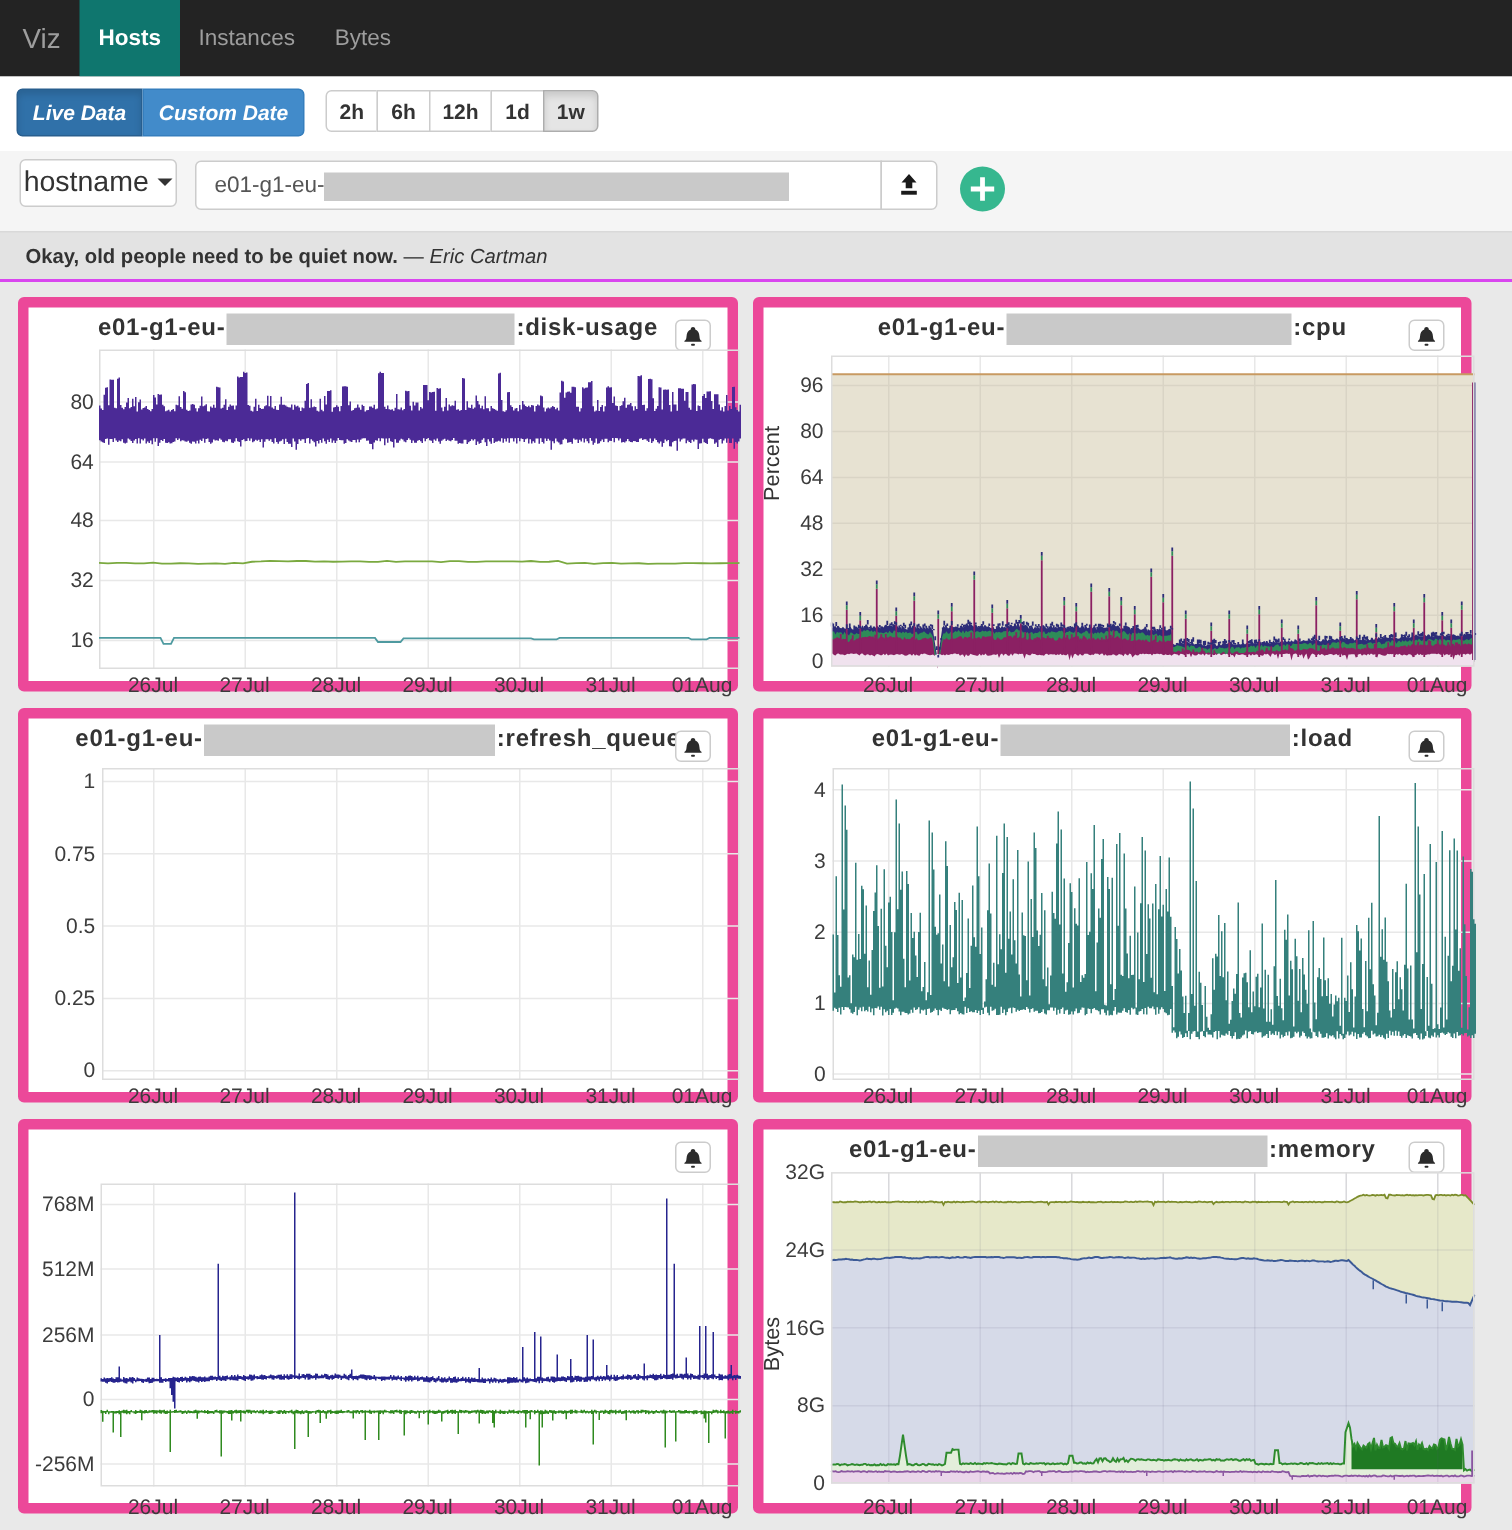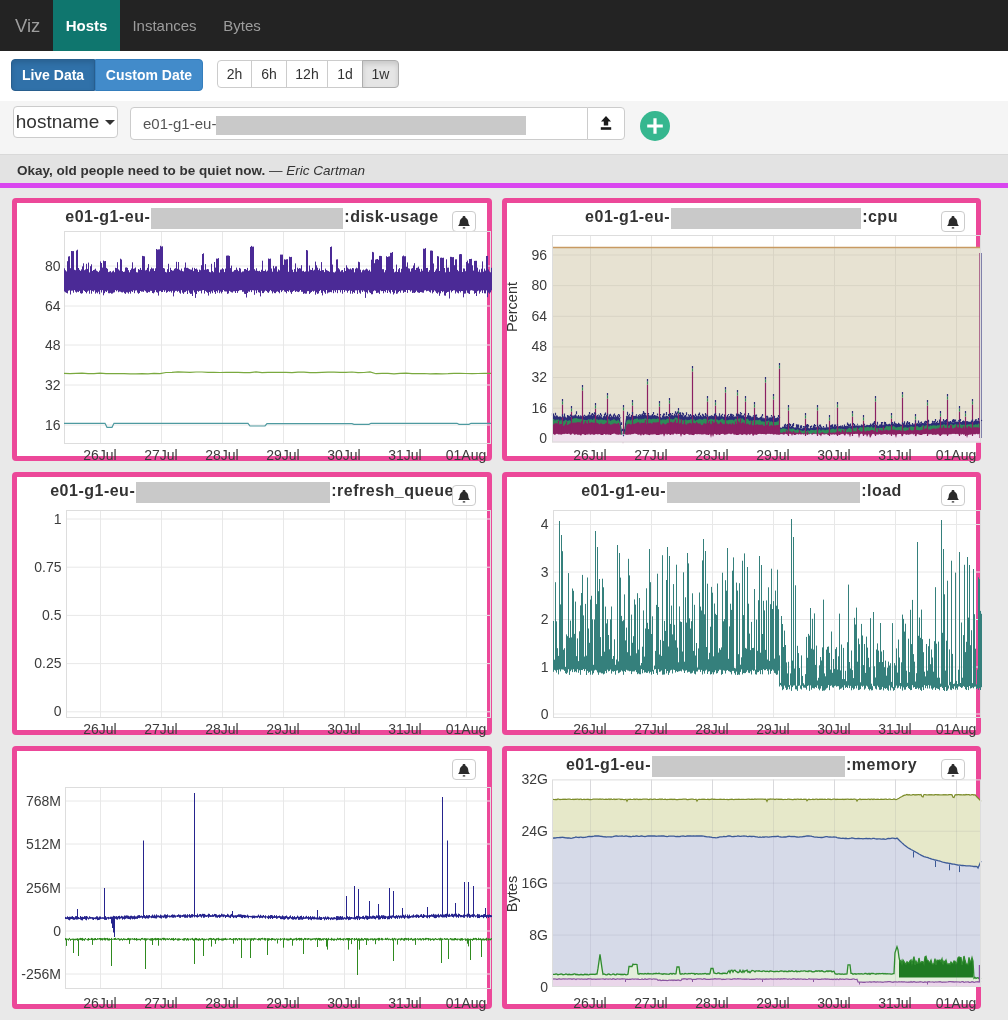--- a/index.html
+++ b/index.html
@@ -1,42 +1,42 @@
 <!DOCTYPE html>
 <html><head><meta charset="utf-8"><style>
 * { margin:0; padding:0; box-sizing:border-box; }
 html,body { width:1008px; height:1020px; font-family:"Liberation Sans",sans-serif; background:#e9e9e9; overflow:hidden; position:relative; }
 .navbar { position:absolute; left:0; top:0; width:1008px; height:51px; background:#232323; }
 .brand { position:absolute; left:15px; top:0; height:51px; line-height:51px; font-size:18.5px; color:#9d9d9d; }
 .navtab { position:absolute; top:0; height:51px; line-height:51px; font-size:15px; color:#9d9d9d; text-align:center; }
 .navtab.active { background:#0f766e; color:#fff; font-weight:bold; }
 .row1 { position:absolute; left:0; top:51px; width:1008px; height:50px; background:#fff; }
 .row2 { position:absolute; left:0; top:101px; width:1008px; height:53px; background:#f5f5f5; }
-.quote { position:absolute; left:0; top:154px; width:1008px; height:34px; background:#e3e3e3; border-top:1px solid #d9d9d9; border-bottom:5px solid #d946ef; font-size:13.5px; color:#333; line-height:31px; padding-left:17px; }
-.btn { display:inline-block; text-align:center; vertical-align:middle; border:1px solid transparent; }
+.quote { position:absolute; left:0; top:154px; width:1008px; height:34px; background:#e3e3e3; border-top:1px solid #d9d9d9; border-bottom:2px solid #d946ef; font-size:13.5px; color:#333; line-height:31px; padding-left:17px; }
+.btn { display:inline-block; text-align:center; vertical-align:middle; border:1px solid transparent;font-weight:bold; }
 .grp1 { position:absolute; left:11px; top:8px; }
-.grp1 .btn { float:left; height:32px; line-height:30px; font-size:14px; font-weight:bold; color:#fff; }
+.grp1 .btn { float:left; height:32px; line-height:30px; font-size:14px; font-weight:bold; color:#fff;font-style:italic; }
 .b-live { width:84px; }
 .b-cust { width:108px; }
 .b-live { background:#3071a9; border-color:#285e8e !important; border-radius:4px 0 0 4px; box-shadow:inset 0 3px 5px rgba(0,0,0,.125); }
 .b-cust { background:#428bca; border-color:#357ebd !important; border-radius:0 4px 4px 0; }
 .grp2 { position:absolute; left:217px; top:9px; }
 .grp2 .btn { float:left; height:28px; line-height:26px; font-size:14px; color:#333; background:#fff; border-color:#ccc; margin-left:-1px; }
 .grp2 .btn:first-child { border-radius:4px 0 0 4px; margin-left:0; }
 .grp2 .btn:last-child { border-radius:0 4px 4px 0; }
 .grp2 .btn.active { background:#e5e5e5; border-color:#adadad; box-shadow:inset 0 3px 5px rgba(0,0,0,.125);text-align:center; }
 .hostbtn { position:absolute; left:13px; top:5px; width:105px; height:32px; background:#fff; border:1px solid #ccc; border-radius:4px; font-size:19px; color:#333; line-height:30px; text-align:center; }
 .caret { display:inline-block; width:0; height:0; border-left:5px solid transparent; border-right:5px solid transparent; border-top:5px solid #333; margin-left:6px; vertical-align:middle; }
 .searchwrap { position:absolute; left:130px; top:6px; width:495px; height:33px; }
 .searchinput { position:absolute; left:0; top:0; width:458px; height:33px; background:#fff; border:1px solid #ccc; border-radius:4px 0 0 4px; font-size:15px; color:#555; line-height:31px; padding-left:12px; }
 .uploadbtn { position:absolute; left:457px; top:0; width:38px; height:33px; background:#fff; border:1px solid #ccc; border-radius:0 4px 4px 0; }
 .plusbtn { position:absolute; left:640px; top:10px; width:30px; height:30px; border-radius:50%; background:#36b78f; }
 .redact { display:inline-block; height:21px; background:#c9c9c9; vertical-align:middle; margin:0 1px; position:relative; top:1px; }
 .redact2 { display:inline-block; height:19px; background:#c9c9c9; vertical-align:middle; }
-.panel { position:absolute; height:263px; background:#fff; border:5px solid #ec4899; border-radius:4px; }
+.panel { position:absolute; height:263px; background:#fff; border:7px solid #ec4899; border-radius:4px; }
 .ptitle { position:absolute; left:0; top:2px; width:100%; height:24px; text-align:center; font-size:16px; font-weight:bold; color:#333; line-height:24px; white-space:nowrap; letter-spacing:0.5px; }
 .bellbtn { position:absolute; right:11px; top:8px; width:24px; height:21px; background:#fff; border:1px solid #ccc; border-radius:4px; text-align:center; padding-top:3px; }
 .panel svg.chart { position:absolute; left:0; top:0; }
 </style></head><body>
 <div class="navbar">
 <span class="brand">Viz</span>
 <div class="navtab active" style="left:53px;width:67px;">Hosts</div>
 <div class="navtab" style="left:120px;width:89px;">Instances</div>
 <div class="navtab" style="left:209px;width:66px;">Bytes</div>
 </div>

